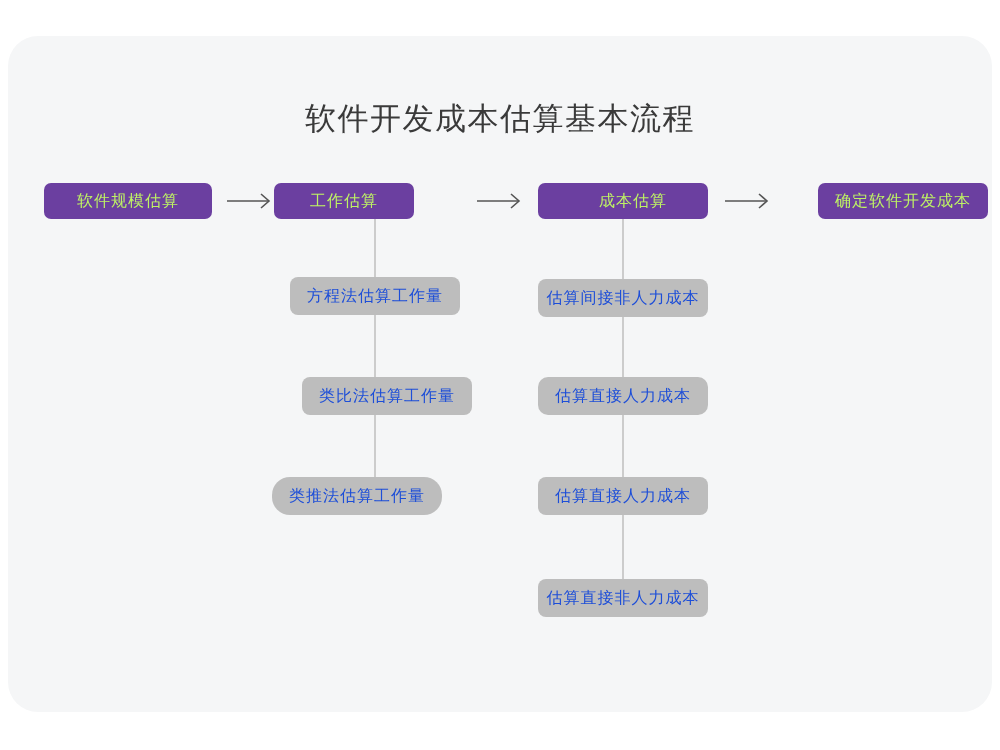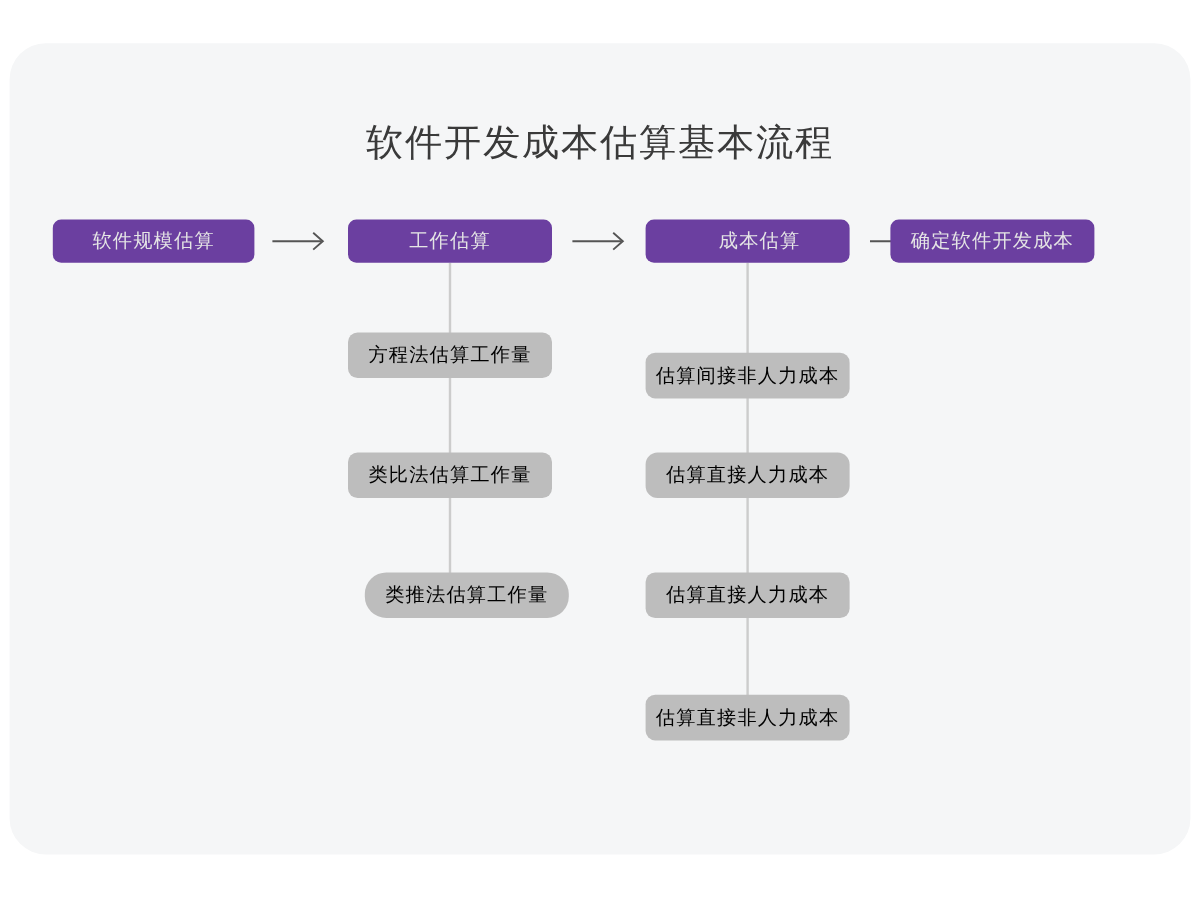--- a/index.html
+++ b/index.html
@@ -26,35 +26,35 @@
     font-weight: 500;
     color: #3a3a3a;
     letter-spacing: 1.5px;
   }
   .pbox {
     position: absolute;
     top: 183px;
     height: 36px;
     background: #6b3fa0;
     border-radius: 7px;
-    color: #e5e5e5;
+    color: #bef264;
     font-size: 16px;
     letter-spacing: 1px;
     display: flex;
     align-items: center;
     justify-content: center;
     z-index: 3;
   }
   .gbox {
     position: absolute;
     width: 170px;
     height: 38px;
     background: #bdbdbd;
     border-radius: 8px;
-    color: #000000;
+    color: #1d4ed8;
     font-size: 16px;
     letter-spacing: 1px;
     display: flex;
     align-items: center;
     justify-content: center;
     z-index: 3;
   }
   .connector {
     position: absolute;
     width: 2px;
@@ -79,36 +79,36 @@
 <div class="connector" style="left:374px; top:219px; height:278px;"></div>
 <div class="connector" style="left:622px; top:219px; height:380px;"></div>
 
 <div class="pbox" style="left:44px; width:168px;">软件规模估算</div>
 
 <svg class="arrow" style="left:226px;" viewBox="0 0 46 18">
   <line x1="1" y1="9" x2="42" y2="9" stroke="#555555" stroke-width="1.6"></line>
   <polyline points="35,2 43,9 35,16" fill="none" stroke="#555555" stroke-width="1.6"></polyline>
 </svg>
 
-<div class="pbox" style="left:290px; width:170px;text-align:center;">工作估算</div>
+<div class="pbox" style="left:274px; width:140px;text-align:center;">工作估算</div>
 
 <svg class="arrow" style="left:476px;" viewBox="0 0 46 18">
   <line x1="1" y1="9" x2="42" y2="9" stroke="#555555" stroke-width="1.6"></line>
   <polyline points="35,2 43,9 35,16" fill="none" stroke="#555555" stroke-width="1.6"></polyline>
 </svg>
 
 <div class="pbox" style="left:538px; width:170px;padding-left:20px;">成本估算</div>
 
 <svg class="arrow" style="left:724px;" viewBox="0 0 46 18">
   <line x1="1" y1="9" x2="42" y2="9" stroke="#555555" stroke-width="1.6"></line>
   <polyline points="35,2 43,9 35,16" fill="none" stroke="#555555" stroke-width="1.6"></polyline>
 </svg>
 
-<div class="pbox" style="left:742px; width:170px;">确定软件开发成本</div>
+<div class="pbox" style="left:818px; width:170px;">确定软件开发成本</div>
 
 <div class="gbox" style="left:290px; top:277px;">方程法估算工作量</div>
-<div class="gbox" style="left:290px; top:377px;font-family:Liberation Serif, serif;">类比法估算工作量</div>
-<div class="gbox" style="left:304px; top:477px;border-radius:18px;">类推法估算工作量</div>
+<div class="gbox" style="left:302px; top:377px;font-family:Liberation Serif, serif;">类比法估算工作量</div>
+<div class="gbox" style="left:272px; top:477px;border-radius:18px;">类推法估算工作量</div>
 
-<div class="gbox" style="left:538px; top:294px;">估算间接非人力成本</div>
+<div class="gbox" style="left:538px; top:279px;">估算间接非人力成本</div>
 <div class="gbox" style="left:538px; top:377px;border-radius:10px;">估算直接人力成本</div>
 <div class="gbox" style="left:538px; top:477px;">估算直接人力成本</div>
 <div class="gbox" style="left:538px; top:579px;">估算直接非人力成本</div>
 
 </body></html>

